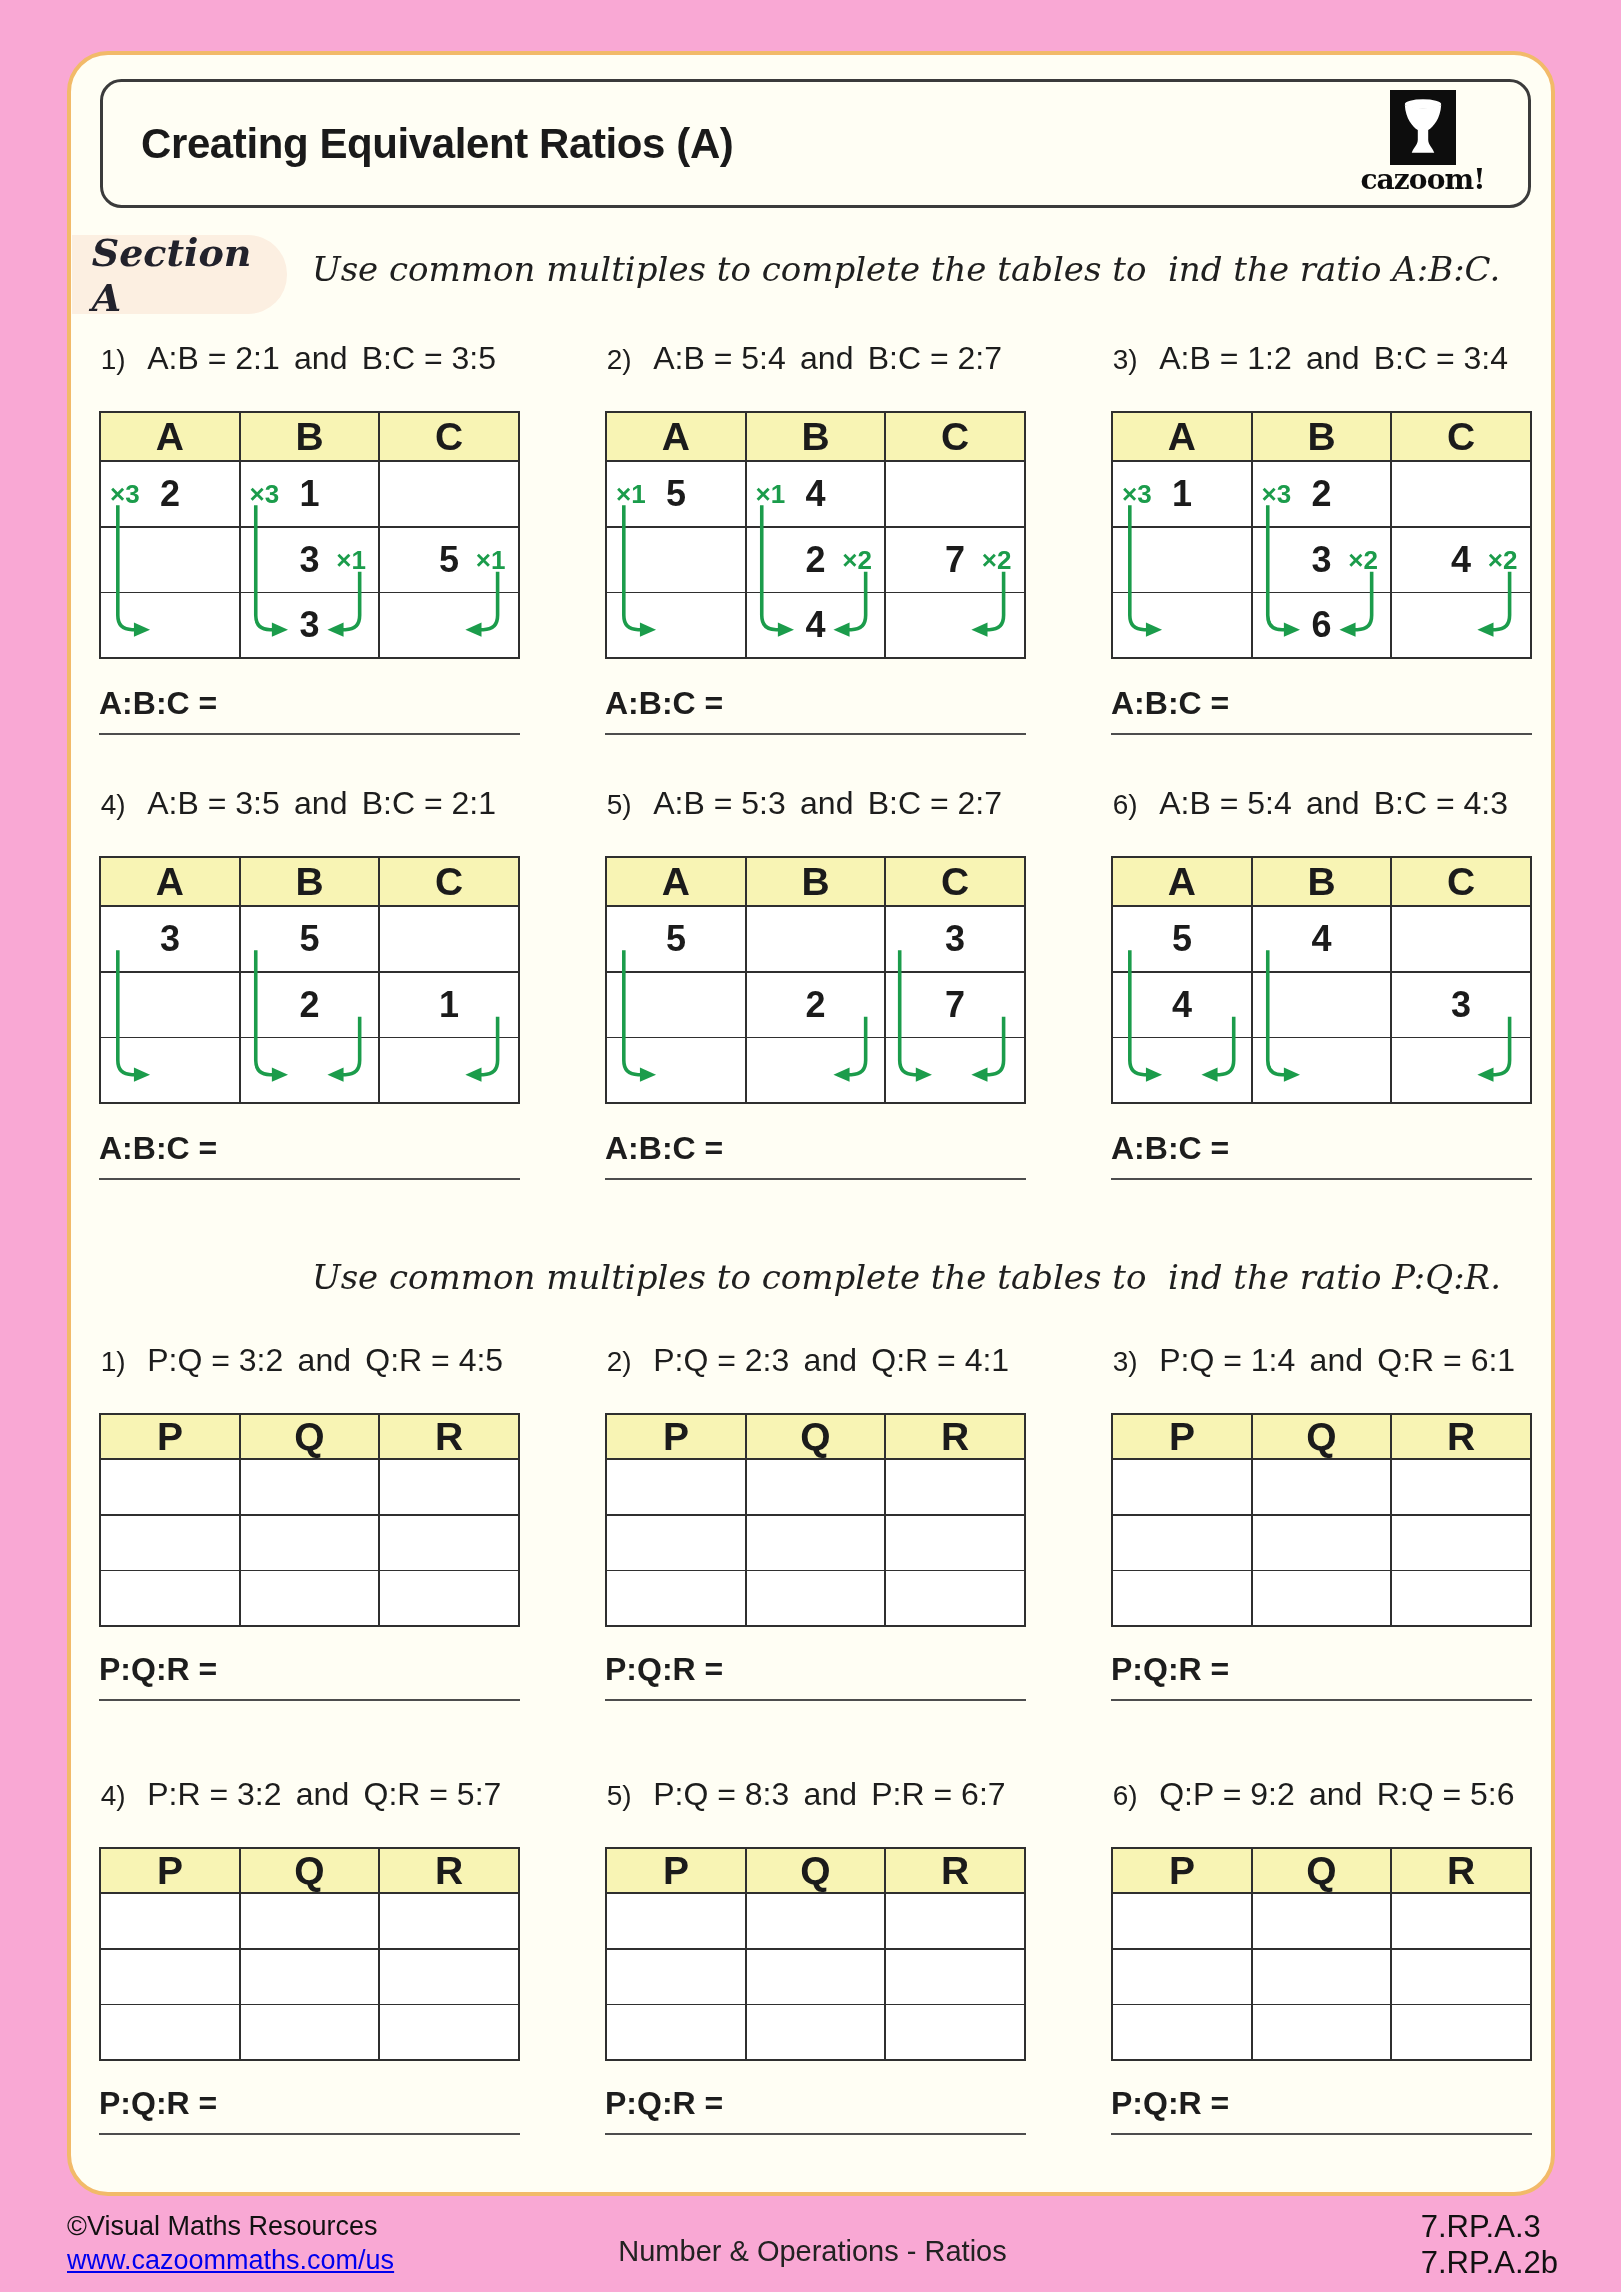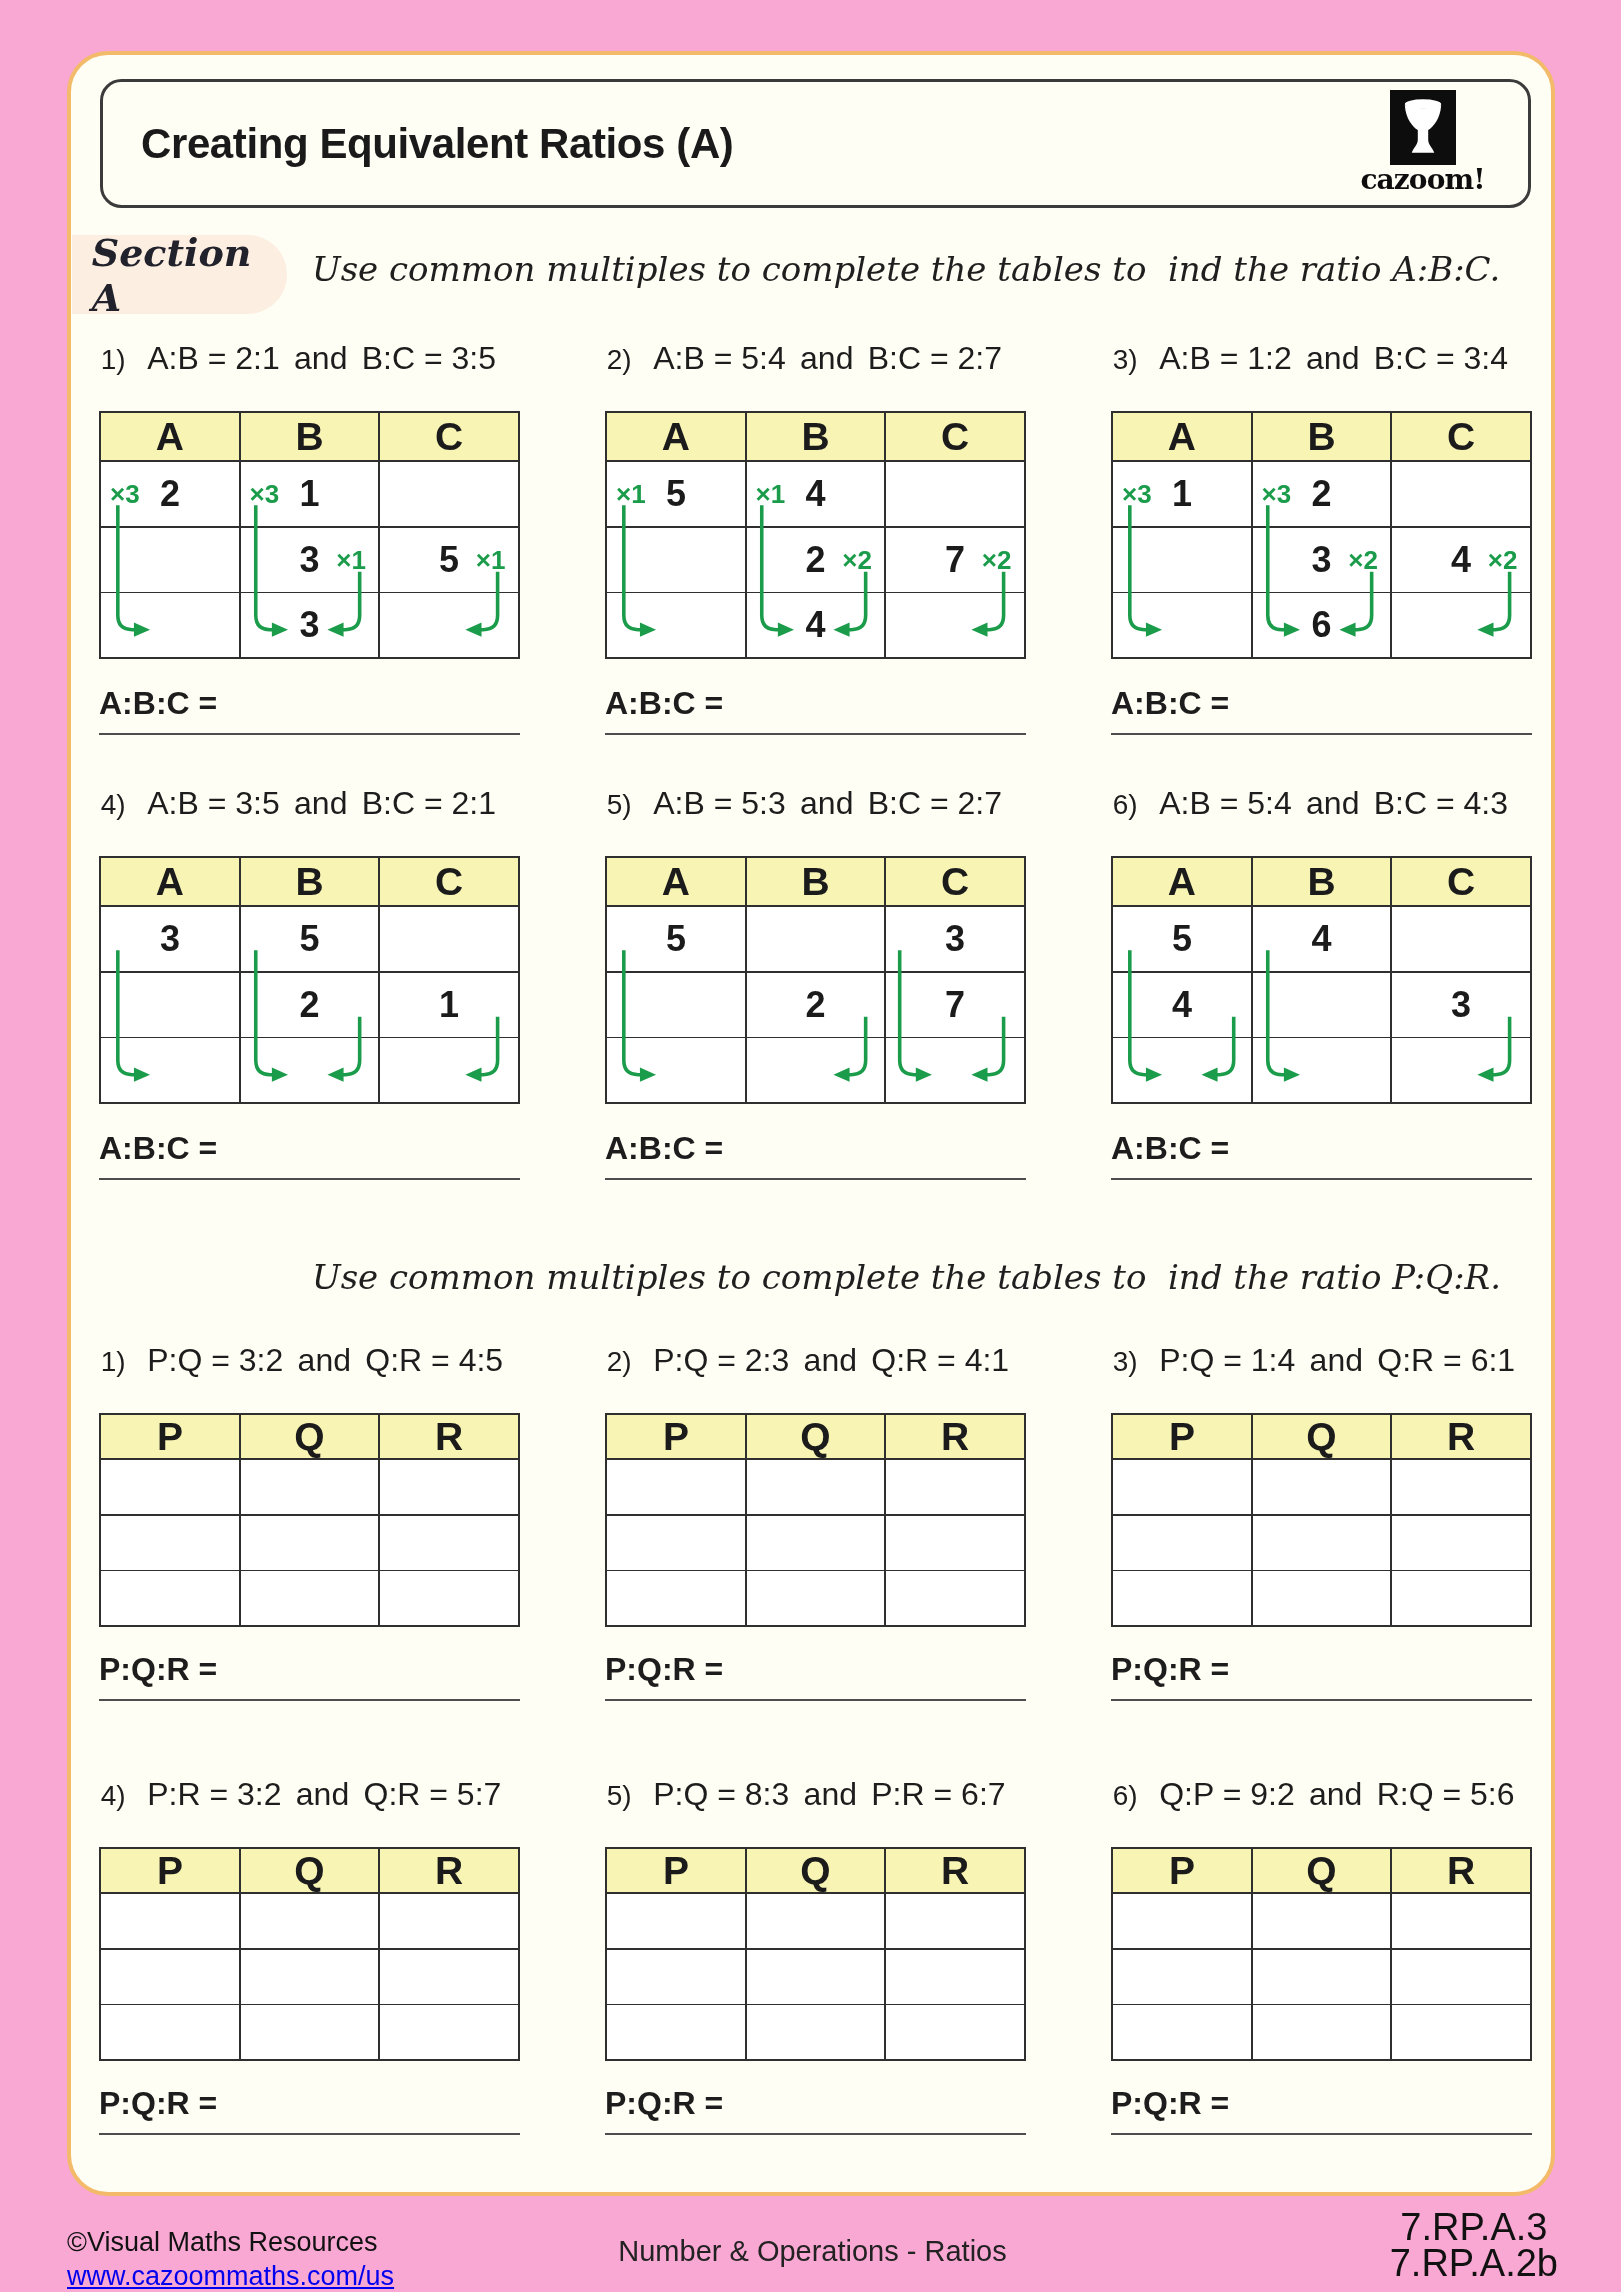--- a/index.html
+++ b/index.html
@@ -45,24 +45,24 @@
       font-size:39px;font-weight:bold;color:#1b1b1b;}
   .cell{background:#ffffff;position:relative;display:flex;align-items:center;justify-content:center;}
   .val{font-size:36px;font-weight:bold;color:#1b1b1b;}
   .mult{position:absolute;top:50%;transform:translateY(-50%);font-size:26px;font-weight:bold;
         color:var(--c-arrow_green);}
   .mult.left{left:9px;} .mult.right{right:12.5px;}
   .arrows{position:absolute;left:0;top:0;pointer-events:none;}
   .ans{margin-top:23px;height:39px;font-size:32px;font-weight:bold;}
   .blank{margin-top:9px;border-top:2.2px solid var(--c-answer_line);width:100%;height:0;}
   .footer{position:absolute;left:67px;top:2209px;width:1491px;height:77px;}
-  .f-left{position:absolute;left:0;top:16px;font-size:27px;line-height:34px;color:#111;}
+  .f-left{position:absolute;left:0;top:0;font-size:27px;line-height:34px;color:#111;}
   .f-link{color:var(--c-link_blue);text-decoration:underline;cursor:pointer;}
   .f-center{position:absolute;left:50%;transform:translateX(-50%);top:26px;font-size:29px;color:#222;}
-  .f-right{position:absolute;right:0;top:0;text-align:center;font-size:38px;line-height:36px;color:#111;}
+  .f-right{position:absolute;right:0;top:0;text-align:left;font-size:31px;line-height:36px;color:#111;}
 </style>
 </head>
 <body>
 
 <div class="sheet">
   <div class="outer-border"></div>
 
   <div class="header-box">
     <div class="title">Creating Equivalent Ratios (A)</div>
     <div class="logo">

